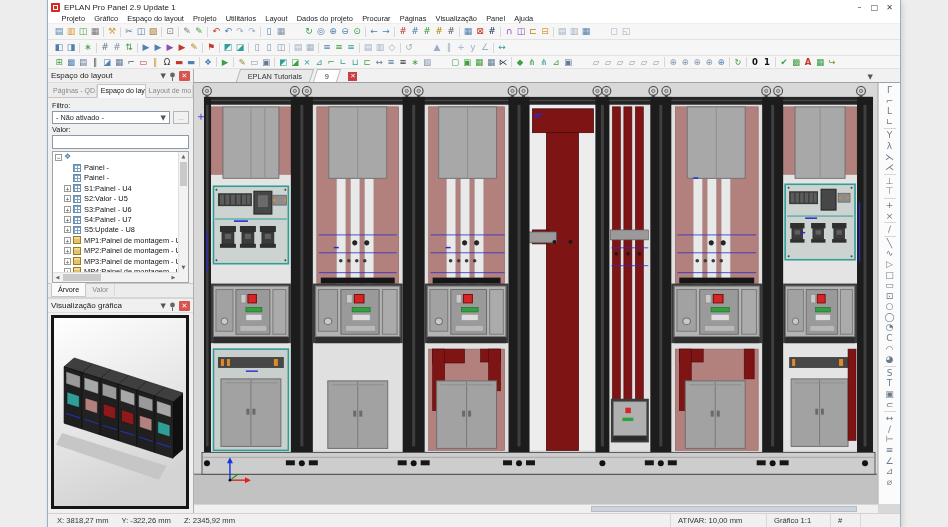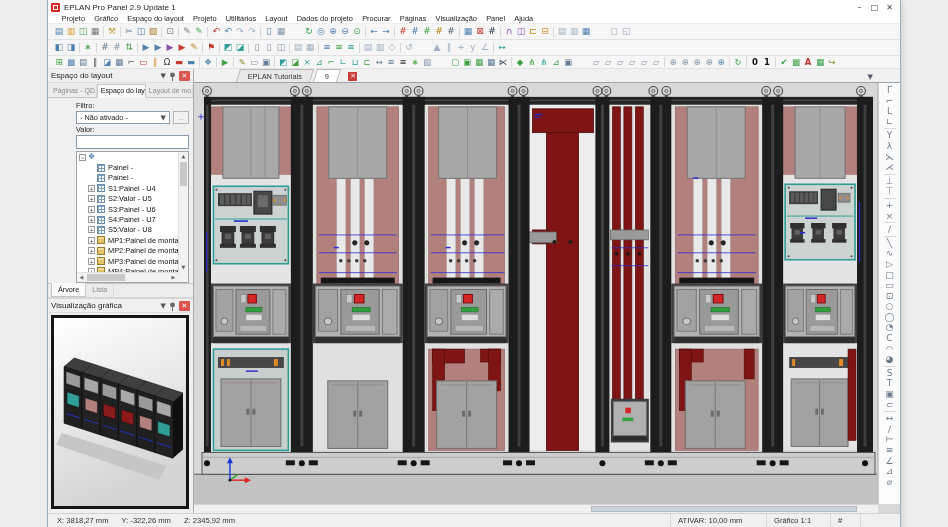--- a/index.html
+++ b/index.html
@@ -30,21 +30,21 @@
   .panel{display:flex;flex-direction:column;min-height:0;}
   .p-layout{height:228px;flex:0 0 auto;border-bottom:2px solid #d6d6d6;}
   .p-preview{flex:1;}
   .phead{height:13px;flex:0 0 auto;display:flex;align-items:center;background:#f0f0f0;border-bottom:1px solid #ddd;padding:0 3px;gap:3px;}
   .phead .ttl{flex:1;font-size:8px;color:#222;white-space:nowrap;overflow:hidden;}
   .chev{font-size:7px;color:#555;font-family:"DejaVu Sans",sans-serif;}
   .pclose{width:11px;height:10px;background:#d9534f;color:#fff;font-size:7px;line-height:10px;text-align:center;border-radius:1px;font-family:"DejaVu Sans",sans-serif;}
   .ptabs{height:14px;flex:0 0 auto;display:flex;align-items:flex-end;background:#ececec;border-bottom:1px solid #c6c6c6;padding-left:2px;}
   .ptab{font-size:7px;line-height:12px;padding:0 3px;color:#8a8a8a;white-space:nowrap;overflow:hidden;max-width:50px;border-right:1px solid #d8d8d8;}
   .ptab.act{background:#fafafa;color:#111;border:1px solid #c6c6c6;border-bottom:1px solid #fafafa;margin-bottom:-1px;}
-  .pbody{flex:1;min-height:0;display:flex;flex-direction:column;padding:2px 4px 0 4px;margin-left:24px;}
+  .pbody{flex:1;min-height:0;display:flex;flex-direction:column;padding:2px 4px 0 4px;}
   .flabel{font-size:7.3px;color:#222;margin:1px 0 1px 0;flex:0 0 auto;}
   .comborow{display:flex;flex:0 0 auto;}
   .combo{flex:1;height:13px;border:1px solid #8a9aa8;background:#fff;display:flex;align-items:center;font-size:7.3px;color:#222;padding:0 3px;box-sizing:border-box;}
   .combo .cv{flex:1;white-space:nowrap;overflow:hidden;}
   .browse{width:16px;height:13px;margin-left:3px;background:#f1f1f1;border:1px solid #b5b5b5;color:#999;font-size:7px;line-height:11px;text-align:center;box-sizing:border-box;flex:0 0 auto;}
   .tinput{height:12px;border:1px solid #8a9aa8;background:#fff;flex:0 0 auto;font-size:7.3px;padding:0 2px;}
   .treewrap{position:relative;flex:1;min-height:0;border:1px solid #a5a5a5;background:#fff;margin-top:2px;overflow:hidden;}
   .trows{position:absolute;left:0;top:0;right:10px;bottom:10px;overflow:hidden;}
   .trow{display:flex;align-items:center;height:10.4px;white-space:nowrap;}
   .trow .ind{width:9px;flex:0 0 auto;}
@@ -366,21 +366,21 @@
                     <div class="trow">
                       <span class="ind"></span>
                       <span class="texp on">+</span>
                       <span class="tico ip"></span>
                       <span class="tlb">S4:Painel - U7</span>
                     </div>
                     <div class="trow">
                       <span class="ind"></span>
                       <span class="texp on">+</span>
                       <span class="tico ip"></span>
-                      <span class="tlb">S5:Valor - U8</span>
+                      <span class="tlb">S5:Update - U8</span>
                     </div>
                     <div class="trow">
                       <span class="ind"></span>
                       <span class="texp on">+</span>
                       <span class="tico im"></span>
                       <span class="tlb">MP1:Painel de montagem - U187</span>
                     </div>
                     <div class="trow">
                       <span class="ind"></span>
                       <span class="texp on">+</span>
@@ -409,21 +409,21 @@
             <div class="hscroll2">
               <span class="sarr" style="left:0;">◀</span>
               <div class="hthumb"></div>
               <span class="sarr" style="right:0;">▶</span>
             </div>
             <div class="corner"></div>
           </div>
         </div>
         <div class="btabs">
               <span class="btab act">Árvore</span>
-              <span class="btab">Lista</span>
+              <span class="btab">Valor</span>
             </div>
       </div>
 
       <div class="panel p-preview">
         <div class="phead">
           <span class="ttl">Visualização gráfica</span>
           <span class="chev">▼</span>
           <span><svg width="7" height="9">
                   <circle cx="3.5" cy="3" r="2.4" fill="#666"></circle>
                   <line x1="3.5" y1="5.4" x2="3.5" y2="9" stroke="#666" stroke-width="1"></line>

